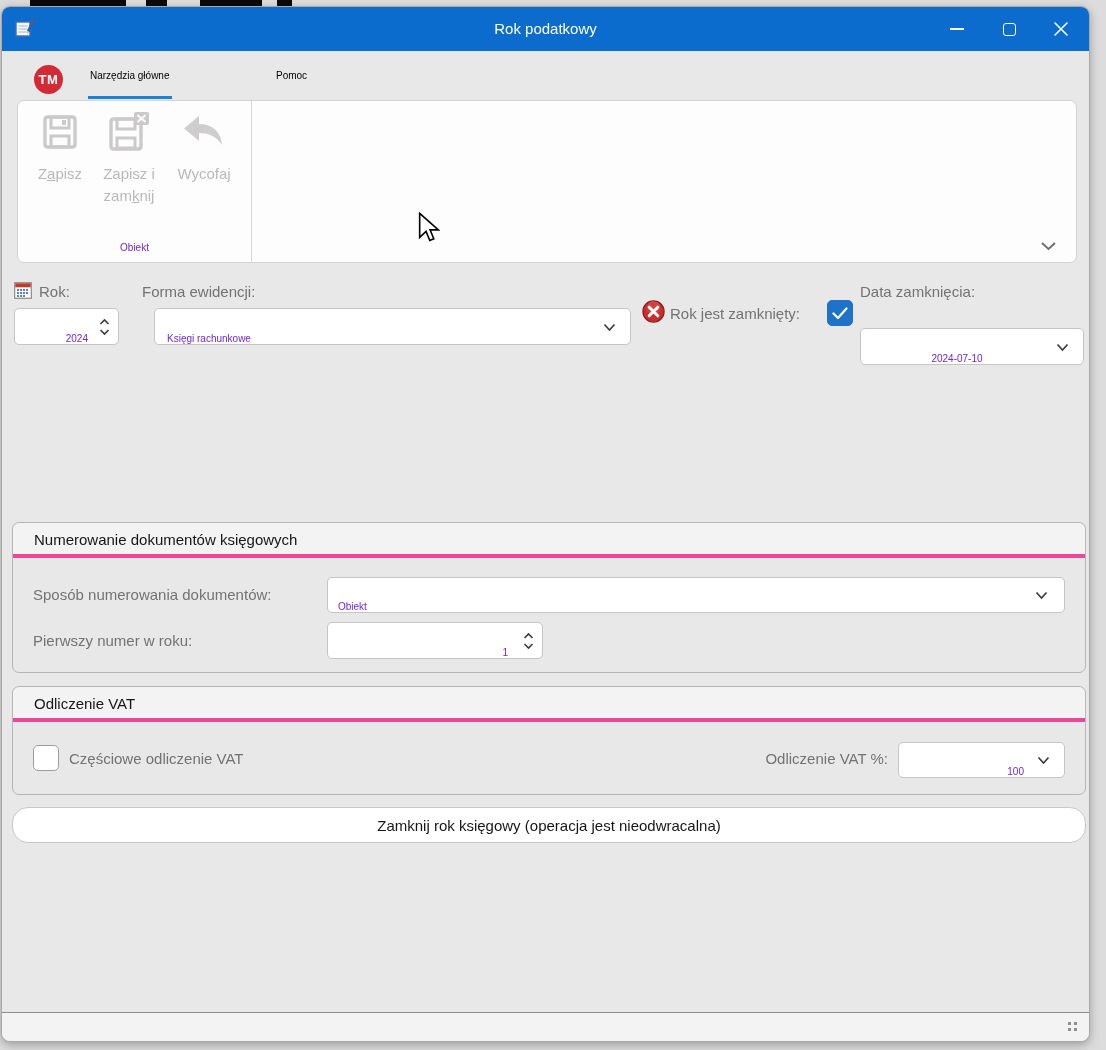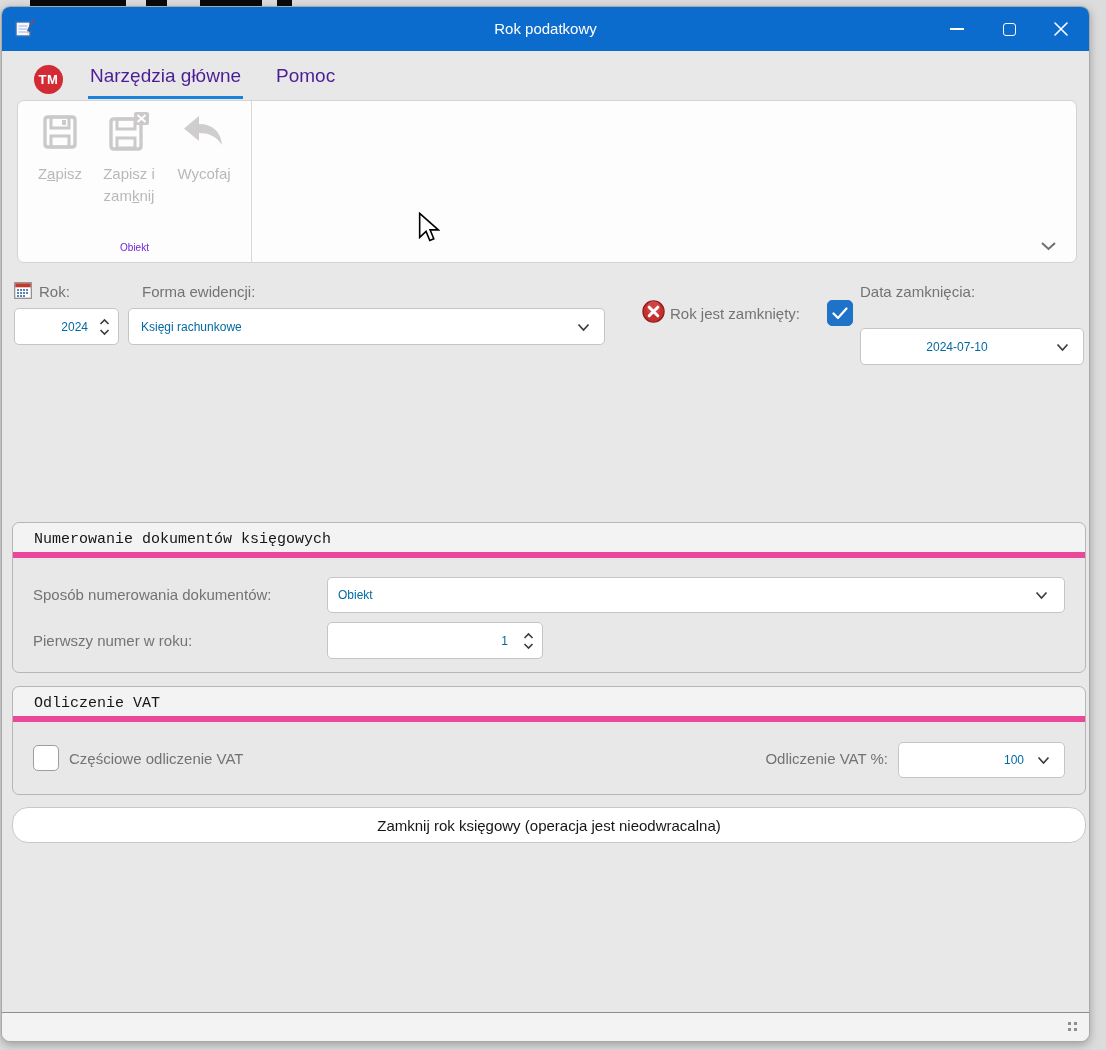--- a/index.html
+++ b/index.html
@@ -35,21 +35,21 @@
   .glyph-max { width:13px; height:13px; border:1.6px solid #ffffff; border-radius:3px; }
 
   
   .tabrow { position:absolute; left:0; top:44px; right:0; height:50px; }
   .tm-badge {
     position:absolute; left:32px; top:14px; width:29px; height:29px; border-radius:50%;
     background:#d22b35; color:#fff; font-size:13px; font-weight:bold;
     display:flex; align-items:center; justify-content:center; letter-spacing:.5px; cursor:default;
   }
   .tab {
-    position:absolute; top:6px; height:42px; line-height:38px; font-size:19px; color:#4c1d95;
+    position:absolute; top:6px; height:42px; line-height:38px; font-size:10px; color:#000000;
     padding:0 2px; cursor:default;
   }
   .tab.active { border-bottom:3.5px solid #1a82d9; }
   .tab-narzedzia { left:86px; }
   .tab-pomoc { left:272px; }
 
   
   .ribbon {
     position:absolute; left:15px; top:93px; width:1060px; height:163px;
     background:#fdfdfd; border:1px solid #d4d3d3; border-radius:7px;
@@ -65,39 +65,39 @@
   .group-label { position:absolute; left:0; right:0; bottom:9px; text-align:center; font-size:10px; color:#6d28d9; }
   .ribbon-collapse { position:absolute; right:18px; bottom:10px; width:18px; height:14px; cursor:default; }
 
   
   .cursor { position:absolute; left:418px; top:212px; width:22px; height:32px; pointer-events:none; }
 
   
   .lbl { position:absolute; font-size:15px; color:#737373; height:22px; line-height:22px; white-space:nowrap; }
   .box {
     position:absolute; background:#ffffff; border:1px solid #c6c5c5; border-radius:5px;
-    display:flex; align-items:center; font-size:12px; color:#0369a1;
+    display:flex; align-items:flex-end; font-size:10px; color:#6d28d9;
   }
   .box .val { white-space:nowrap; }
   .chev { position:absolute; top:50%; margin-top:-4px; width:13px; height:9px; }
   .spin { position:absolute; right:6px; top:50%; margin-top:-12px; width:16px; height:24px;
           display:flex; flex-direction:column; align-items:center; justify-content:center; gap:2px; }
   .cal-icon { position:absolute; left:12px; top:281px; width:18px; height:17px; }
   .err-icon { position:absolute; left:640px; top:299px; width:23px; height:23px; }
   .checkbox {
     position:absolute; width:26px; height:26px; border-radius:5px; background:#fff;
     border:1px solid #9f9e9e; cursor:default;
   }
   .checkbox.checked { background:#1e73c8; border-color:#1e73c8; display:flex; align-items:center; justify-content:center; }
 
   
   .section { position:absolute; left:10px; width:1074px; border:1px solid #b7b5b5; border-radius:7px; }
   .section-head {
-    height:35px; background:#f4f3f3; border-bottom:6px solid #ec4899; border-radius:7px 7px 0 0;
-    font-size:15px; color:#161616; line-height:34px; padding-left:21px;font-family:Liberation Mono, monospace;
+    height:35px; background:#f4f3f3; border-bottom:4px solid #ec4899; border-radius:7px 7px 0 0;
+    font-size:15px; color:#161616; line-height:34px; padding-left:21px;
   }
   .sec-numbering { top:521px; height:151px; }
   .sec-vat { top:685px; height:109px; }
 
   .close-year-btn {
     position:absolute; left:10px; top:806px; width:1074px; height:36px;
     background:#ffffff; border:1px solid #c9c8c8; border-radius:16px;
     font-size:15px; color:#161616; display:flex; align-items:center; justify-content:center;
     cursor:default;
   }
@@ -234,21 +234,21 @@
       <svg width="11" height="8" viewBox="0 0 11 8">
           <path d="M1.5 6 L5.5 2 L9.5 6" fill="none" stroke="#3c3c3c" stroke-width="1.6"></path>
         </svg>
       <svg width="11" height="8" viewBox="0 0 11 8">
           <path d="M1.5 2 L5.5 6 L9.5 2" fill="none" stroke="#3c3c3c" stroke-width="1.6"></path>
         </svg>
     </div>
   </div>
 
   <div class="lbl" style="left:140px; top:274px;">Forma ewidencji:</div>
-  <div class="box" style="left:126px; top:301px; width:477px; height:37px; padding-left:12px;">
+  <div class="box" style="left:152px; top:301px; width:477px; height:37px; padding-left:12px;">
     <span class="val">Księgi rachunkowe</span>
     <svg class="chev" style="right:14px;" viewBox="0 0 13 9">
       <path d="M1.5 1.5 L6.5 7 L11.5 1.5" fill="none" stroke="#3c3c3c" stroke-width="1.7"></path>
     </svg>
   </div>
 
   <svg class="err-icon" style="top:293px;" viewBox="0 0 23 23">
     <circle cx="11.5" cy="11.5" r="10.6" fill="#c62f2f" stroke="#8f1d1d" stroke-width="1.2"></circle>
     <circle cx="11.5" cy="8" r="7" fill="#d75454" opacity="0.55"></circle>
     <path d="M7.2 7.2 L15.8 15.8 M15.8 7.2 L7.2 15.8" stroke="#ffffff" stroke-width="3" stroke-linecap="round"></path>

